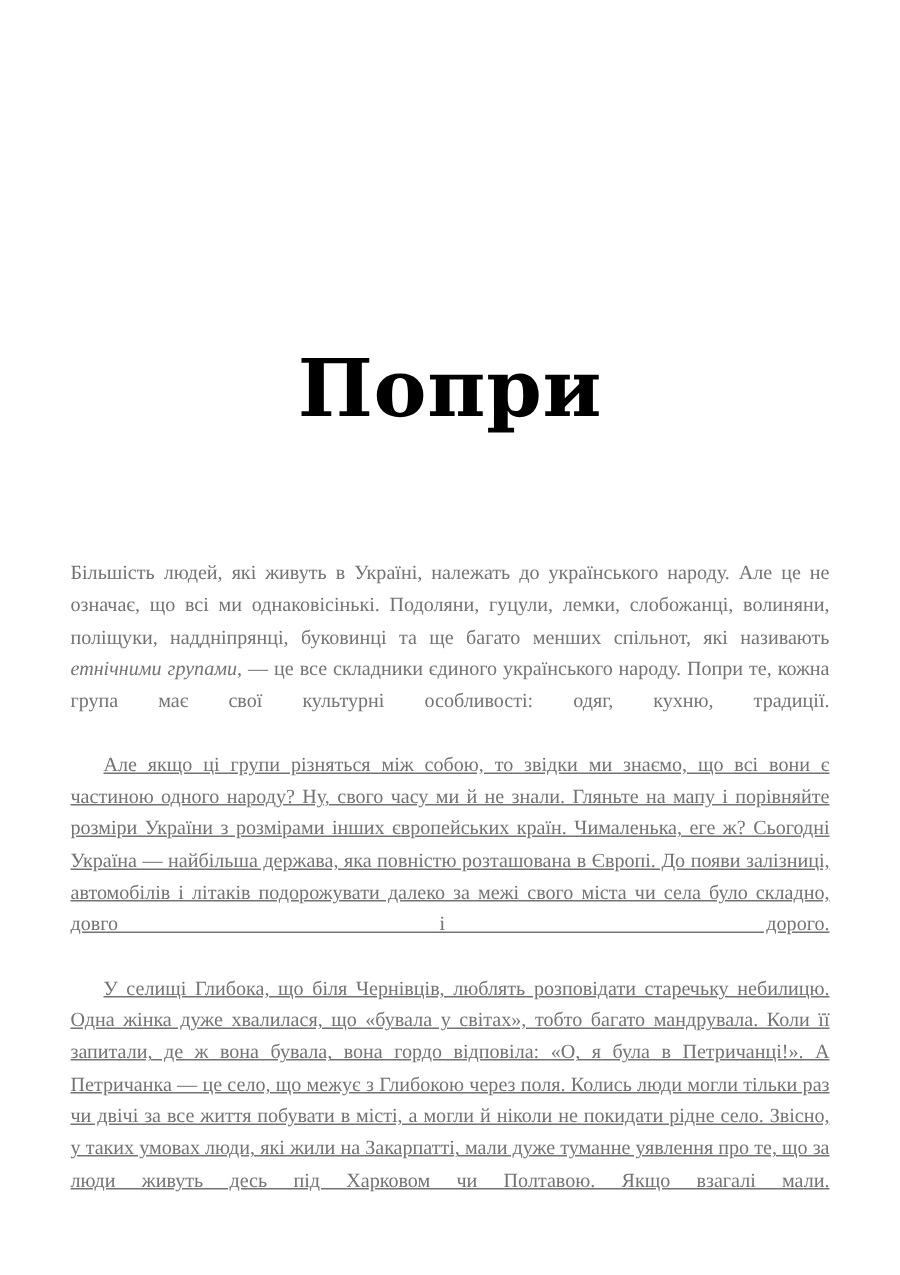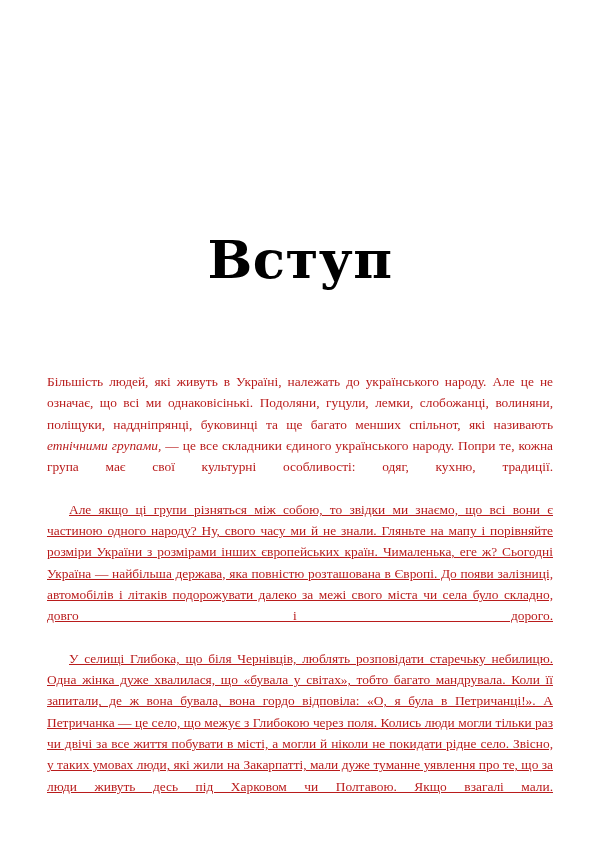--- a/index.html
+++ b/index.html
@@ -71,21 +71,21 @@
 
   .body-text em {
     font-style: italic;
   }
 </style>
 </head>
 <body>
 
 <div class="page" style="background: rgb(255, 255, 255);">
 
-  <h1 class="chapter-title">Вступ</h1>
+  <h1 class="chapter-title">Попри</h1>
 
-  <div class="body-text" style="color: #b91c1c;">
+  <div class="body-text" style="color: #737373;">
       <p><span>Більшість людей, які живуть в Україні, належать до українського наро­ду. Але це не означає, що всі ми однаковісінькі. Подоляни, гуцули, лемки, слобожанці, волиняни, поліщуки, наддніпрянці, буковинці та ще багато менших спільнот, які називають </span><em>етнічними групами,</em><span> — це все складни­ки єдиного українського народу. Попри те, кожна група має свої культур­ні особливості: одяг, кухню, традиції.</span></p>
       <p class="indented"><span>Але якщо ці групи різняться між собою, то звідки ми знаємо, що всі вони є частиною одного народу? Ну, свого часу ми й не знали. Гляньте на мапу і порівняйте розміри України з розмірами інших європейських країн. Чималенька, еге ж? Сьогодні Україна — найбільша держава, яка повністю розташована в Європі. До появи залізниці, автомобілів і літаків подорожувати далеко за межі свого міста чи села було складно, довго і дорого.</span></p>
       <p class="indented"><span>У селищі Глибока, що біля Чернівців, люблять розповідати старечьку небилицю. Одна жінка дуже хвалилася, що «бувала у світах», тобто багато мандрувала. Коли її запитали, де ж вона бувала, вона гордо відповіла: «О, я була в Петричанці!». А Петричанка — це село, що межує з Глибокою через поля. Колись люди могли тільки раз чи двічі за все життя побувати в місті, а могли й ніколи не покидати рідне село. Звісно, у таких умовах люди, які жили на Закарпатті, мали дуже туманне уявлення про те, що за люди живуть десь під Харковом чи Полтавою. Якщо взагалі мали.</span></p>
     </div>
 
 </div>
 
 </body></html>

